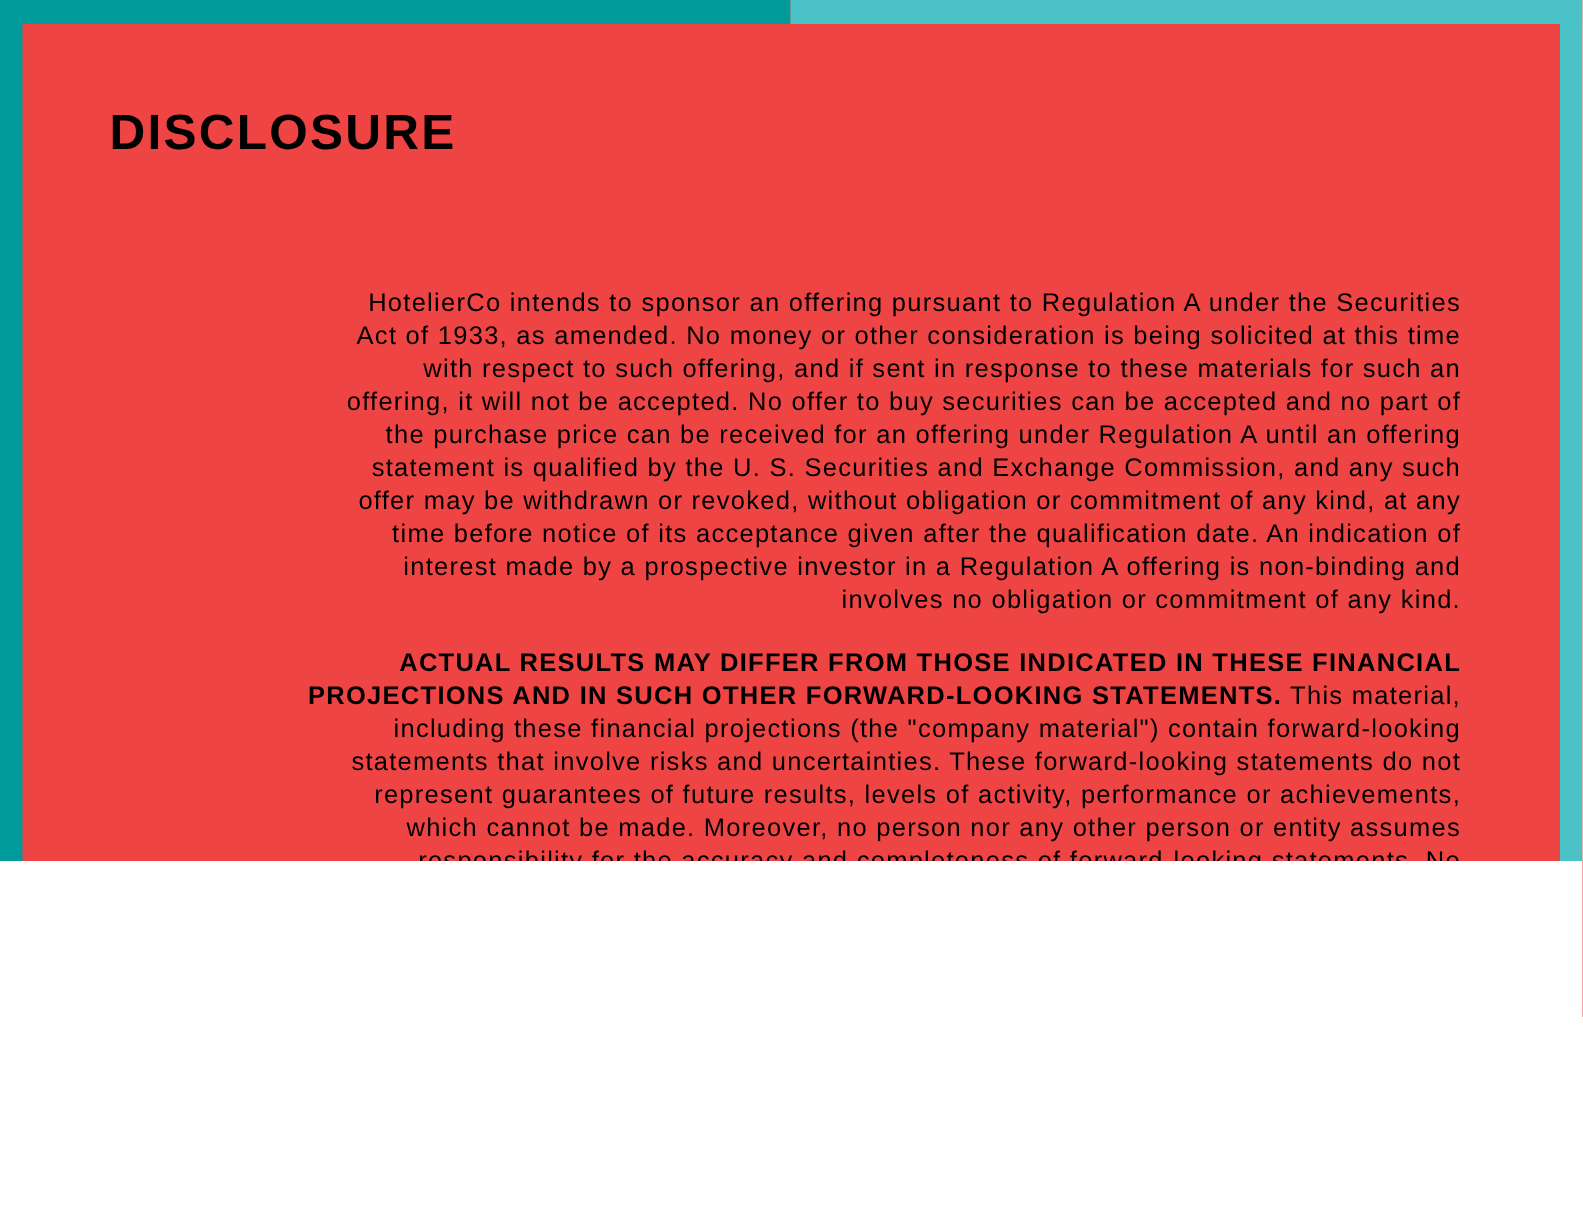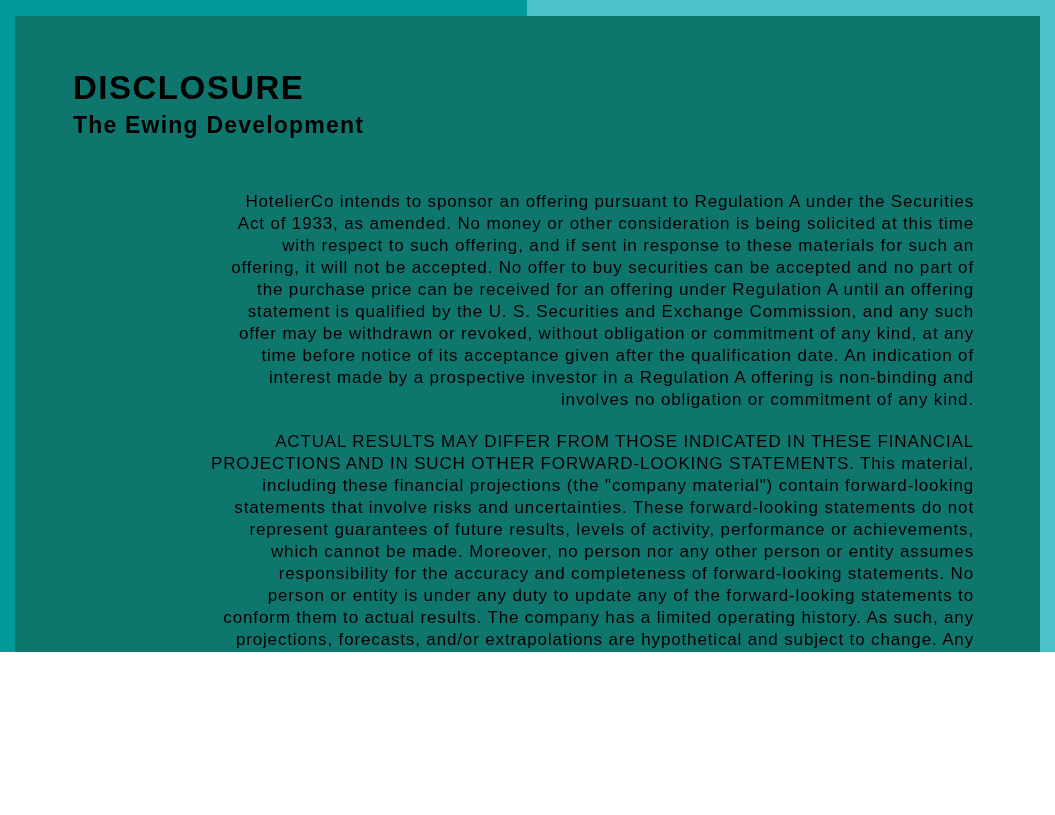--- a/index.html
+++ b/index.html
@@ -3,22 +3,22 @@
 <meta charset="utf-8">
 <style>
   html, body {
     margin: 0;
     padding: 0;
     background: #ffffff;
   }
   .slide {
     position: relative;
     width: 1055px;
-    height: 652px;
-    background: #0f766e;
+    height: 574px;
+    background: #ef4444;
     overflow: hidden;
     font-family: "Liberation Sans", sans-serif;
     color: #000000;
   }
   
   .strip { position: absolute; }
   .strip.top-left     { left: 0;    top: 0;    width: 527px; height: 16px; background: #009A9A; }
   .strip.top-right    { left: 527px;top: 0;    width: 528px; height: 16px; background: #4BC2C7; }
   .strip.bottom-left  { left: 0;    top: 798px;width: 527px; height: 17px; background: #009A9A; }
   .strip.bottom-right { left: 527px;top: 798px;width: 528px; height: 17px; background: #4BC2C7; }
@@ -50,21 +50,21 @@
     left: 74px;
     width: 900px;
     font-size: 17px;
     line-height: 22px;
     letter-spacing: 0.85px;
     white-space: pre;
     text-align: right;
   }
   .para-1 { top: 191px; }
   .para-2 { top: 431px; }
-  .para-2 .lead-bold { font-weight: 400; }
+  .para-2 .lead-bold { font-weight: 700; }
 
   .logo {
     position: absolute;
     left: 914px;
     top: 671px;
     width: 78px;
     height: 96px;
   }
 </style>
 </head>
@@ -73,21 +73,20 @@
 <div class="slide">
 
   <div class="strip top-left"></div>
   <div class="strip top-right"></div>
   <div class="strip bottom-left"></div>
   <div class="strip bottom-right"></div>
   <div class="strip left-side"></div>
   <div class="strip right-side"></div>
 
   <div class="page-title">DISCLOSURE</div>
-  <div class="page-subtitle">The Ewing Development</div>
 
   <div class="body-text para-1">HotelierCo intends to sponsor an offering pursuant to Regulation A under the Securities
 Act of 1933, as amended. No money or other consideration is being solicited at this time
 with respect to such offering, and if sent in response to these materials for such an
 offering, it will not be accepted. No offer to buy securities can be accepted and no part of
 the purchase price can be received for an offering under Regulation A until an offering
 statement is qualified by the U. S. Securities and Exchange Commission, and any such
 offer may be withdrawn or revoked, without obligation or commitment of any kind, at any
 time before notice of its acceptance given after the qualification date. An indication of
 interest made by a prospective investor in a Regulation A offering is non-binding and

